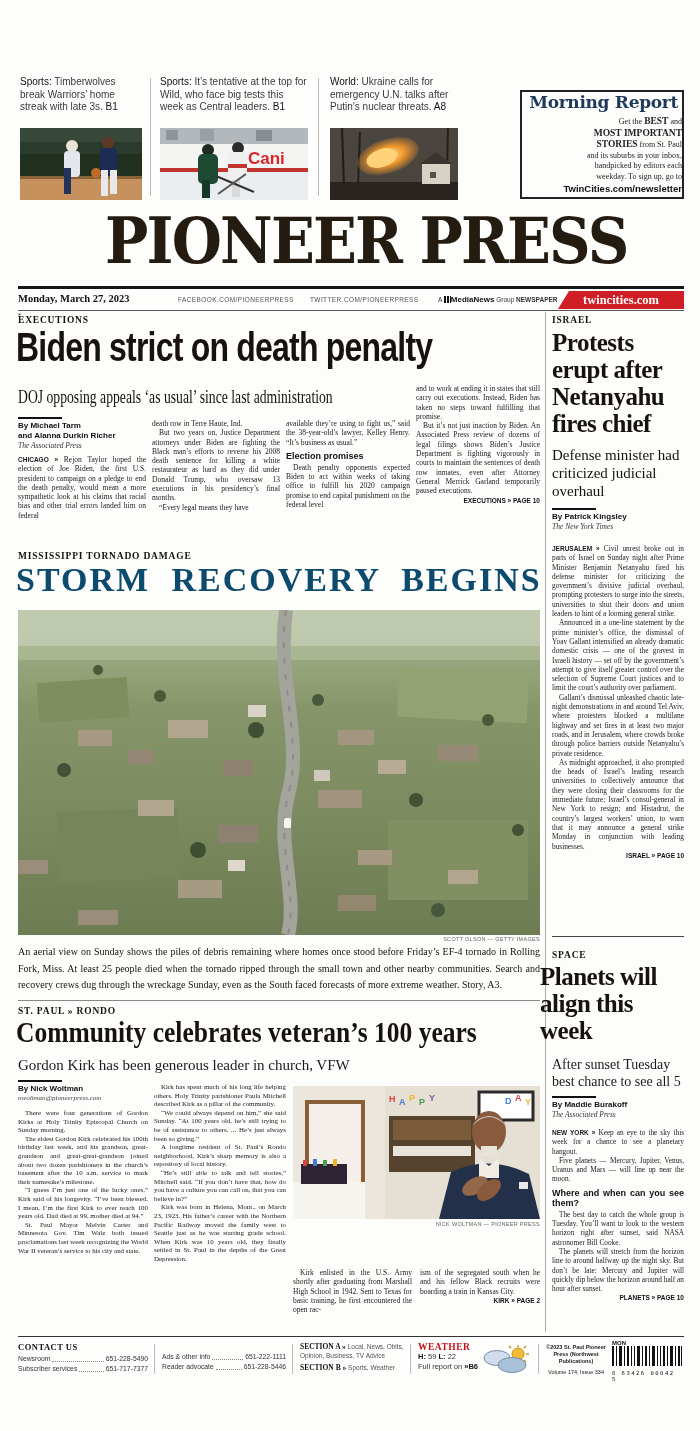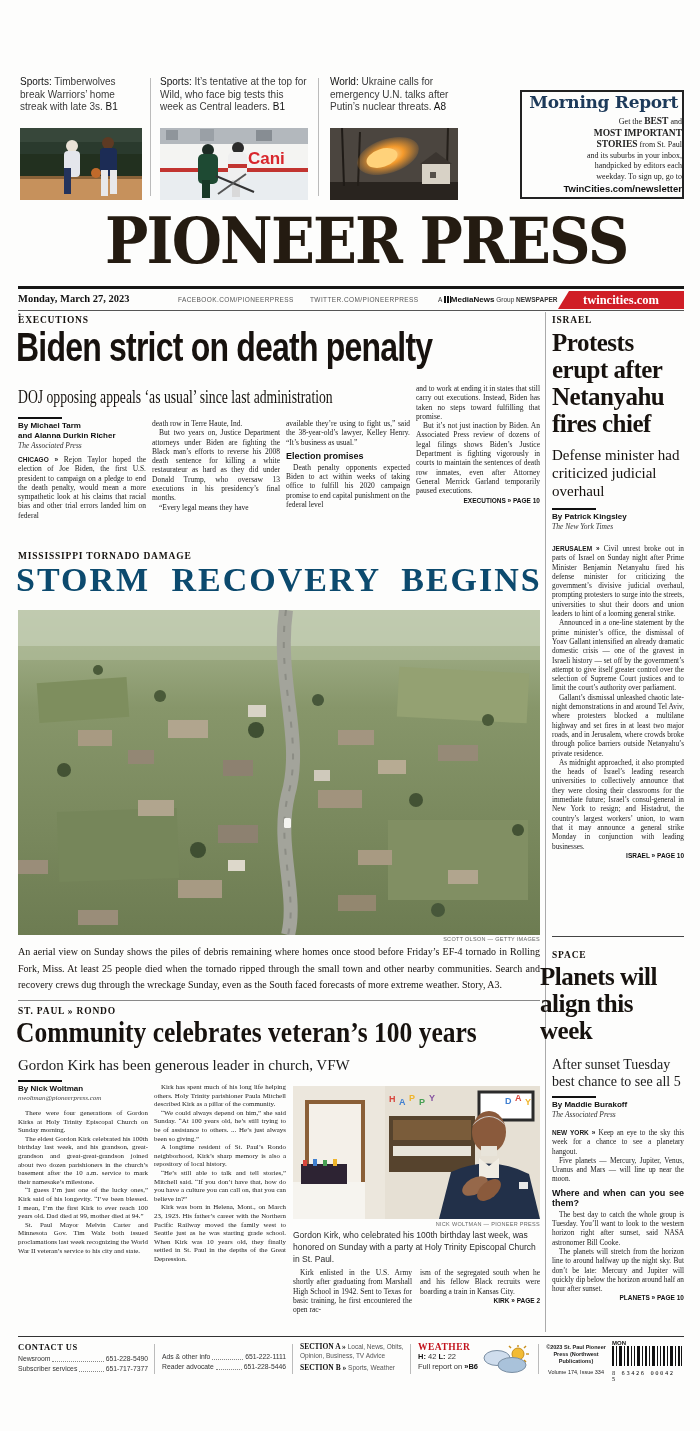--- a/index.html
+++ b/index.html
@@ -384,21 +384,20 @@
     <ellipse cx="196" cy="104" rx="14" ry="8" fill="#8a5a3c" transform="rotate(-40 196 104)"></ellipse>
     <rect x="226" y="96" width="9" height="7" fill="#e9e9e9"></rect>
     <rect x="0" y="96" width="72" height="37" fill="#f6f4ef"></rect>
     <rect x="8" y="78" width="46" height="20" fill="#2d2333"></rect>
     <rect x="10" y="74" width="4" height="6" fill="#d8453c"></rect>
       <rect x="20" y="73" width="4" height="7" fill="#3f7fd1"></rect>
     <rect x="30" y="74" width="4" height="6" fill="#47a053"></rect>
       <rect x="40" y="73" width="4" height="7" fill="#f0b429"></rect>
   </svg>
   <div class="abs credit kirk-credit">NICK WOLTMAN — PIONEER PRESS</div>
-  <div class="abs kirk-caption">Gordon Kirk, who celebrated his 100th birthday last week, was honored on Sunday with a party at Holy Trinity Episcopal Church in St. Paul.</div>
   <div class="abs body-col kirk-colA">
       <p>Kirk enlisted in the U.S. Army shortly after graduating from Marshall High School in 1942. Sent to Texas for basic training, he first encountered the open rac-</p>
     </div>
   <div class="abs body-col kirk-colB">
       <p class="cont">ism of the segregated south when he and his fellow Black recruits were boarding a train in Kansas City.</p>
       <p class="jump">KIRK » PAGE 2</p>
     </div>
 
   <div class="abs kicker sp-kicker">SPACE</div>
   <div class="abs sp-headline">Planets will align this week</div>
@@ -457,21 +456,21 @@
       <span class="sl">SECTION B »</span>
       <span>Sports, Weather</span>
     </div>
   </div>
   <div class="f-div" style="left:410px;"></div>
 
   <div class="abs foot" style="left:418px; top:1342px; width:62px;">
     <div class="wx-title">WEATHER</div>
     <div class="wx-line">
       <b>H:</b>
-      <span>42</span>
+      <span>59</span>
       <b>L:</b>
       <span>22</span>
     </div>
     <div class="wx-line">
       <span>Full report on</span>
       <b>»B6</b>
     </div>
   </div>
   <svg class="abs" style="left:482px; top:1345px;" width="48" height="28">
     <circle cx="36" cy="9" r="6" fill="#f2bb34" stroke="#c78f1e" stroke-width="1"></circle>

